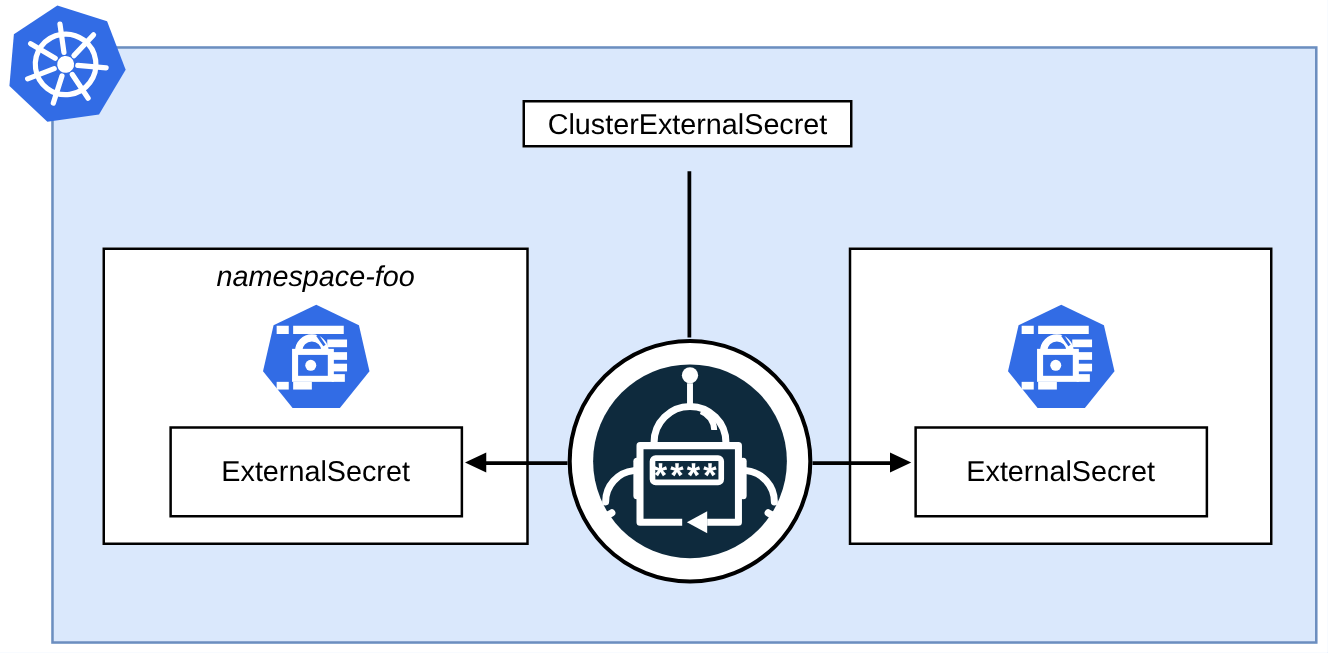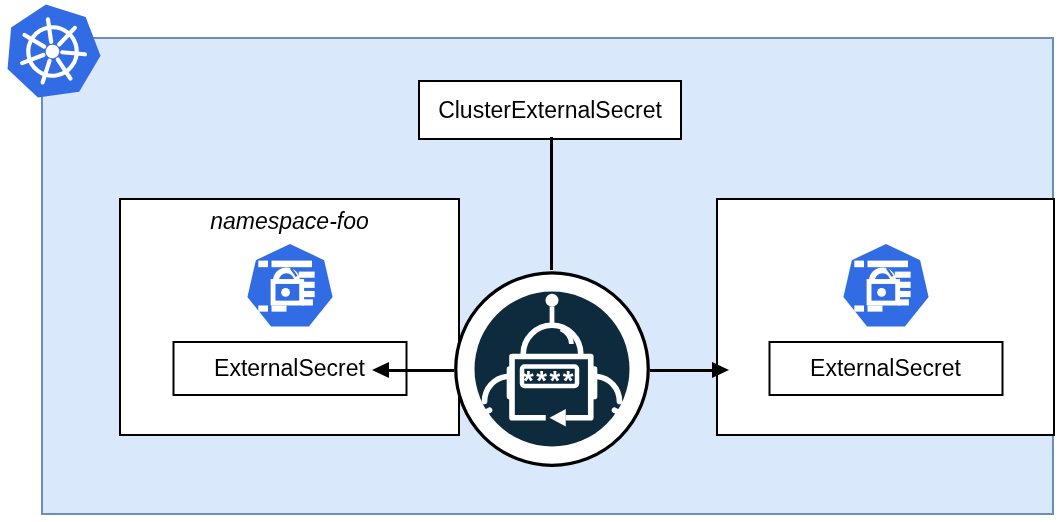--- a/index.html
+++ b/index.html
@@ -12,37 +12,37 @@
     background:#dae8fc; border:2px solid #6c8ebf; z-index:1;
   }
 
   .k8s-logo { position:absolute; left:4px; top:3px; width:97px; height:97px; z-index:5; }
 
   .node-box {
     position:absolute; background:#ffffff; border:2.5px solid #000;
     display:flex; align-items:center; justify-content:center;
     font-size:23px; color:#000; z-index:3; white-space:nowrap;
   }
-  .ces-box { left:418px; top:80px; width:264px; height:60px; }
+  .ces-box { left:418px; top:80px; width:264px; height:38px; }
 
   .ns-box {
     position:absolute; top:198px; width:341px; height:238px;
-    background:#ffffff; border:2px solid #000; z-index:2;margin-left:37px;
+    background:#ffffff; border:2px solid #000; z-index:2;
   }
   .ns-foo { left:82px; }
   .ns-bar { left:679px; width:339px; }
   .ns-title {
     position:absolute; top:8px; left:0; width:100%; text-align:center;
     font-style:italic; font-size:23px; color:#000;
   }
   .ns-icon { position:absolute; top:42px; left:50%; transform:translateX(-50%);
              width:88px; height:90px; }
   .es-box {
     position:absolute; top:141px; left:50%; transform:translateX(-50%);
-    width:235px; height:55px; background:#fff; border:2.5px solid #000;
+    width:235px; height:73px; background:#fff; border:2.5px solid #000;
     display:flex; align-items:center; justify-content:center;
     font-size:23px; color:#000; white-space:nowrap;
   }
 
   .operator { position:absolute; left:452px; top:269px; width:200px; height:200px; z-index:6; }
 
   .line { position:absolute; background:#000; z-index:4; }
   .v-line { left:550px; top:137px; width:3px; height:133px; }
   .h-line-left  { left:388px; top:369px; width:66px; height:3px; }
   .h-line-right { left:650px; top:369px; width:64px; height:3px; }

